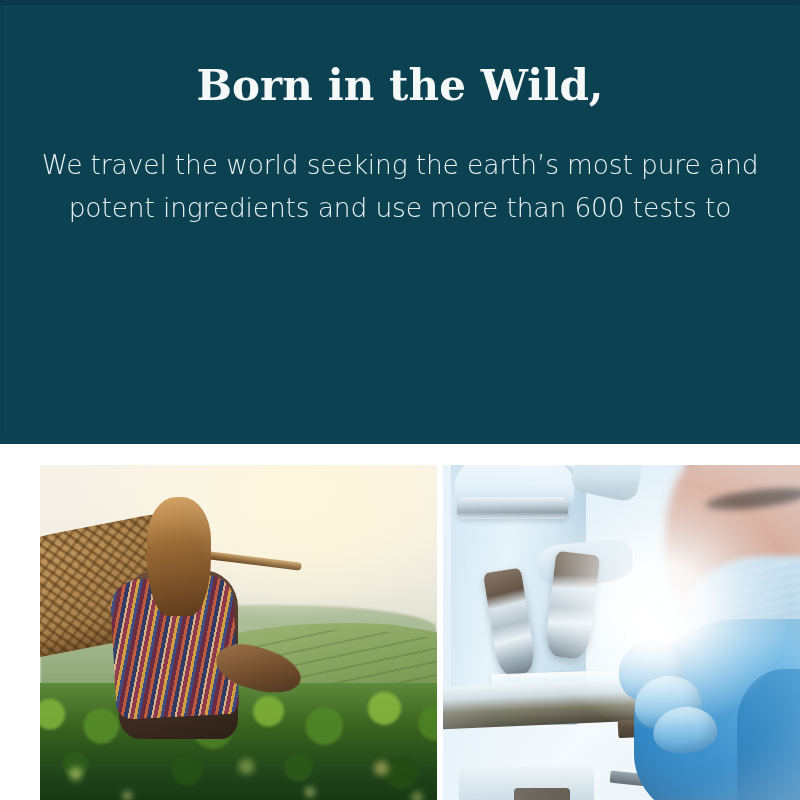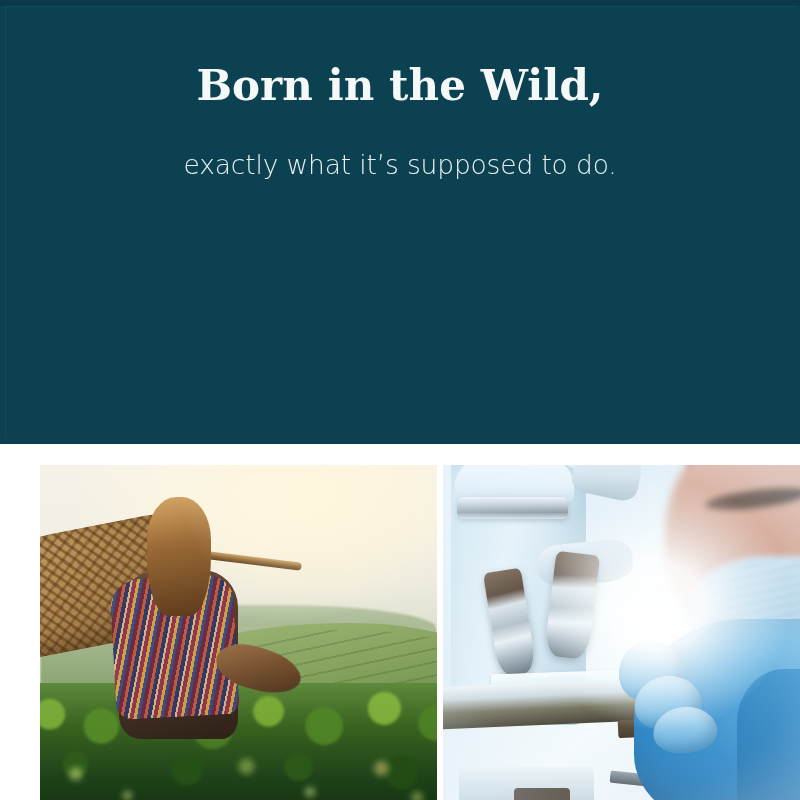--- a/index.html
+++ b/index.html
@@ -440,21 +440,22 @@
 <div id="poster">
 
   <section class="hero-panel">
     <div class="hero-inner">
 
       <h1 class="headline">
         <span class="line">Born in the Wild,</span>
       </h1>
 
       <p class="subcopy">
-        <span class="line">exactly what it’s supposed to do.</span>
+        <span class="line">We travel the world seeking the earth’s most pure and</span>
+        <span class="line">potent ingredients and use more than 600 tests to</span>
       </p>
 
     </div>
   </section>
 
   <section class="photo-strip">
 
     <figure class="photo photo-left">
       <div class="scene photo-blur-soft">
         <div class="tea-sky"></div>

